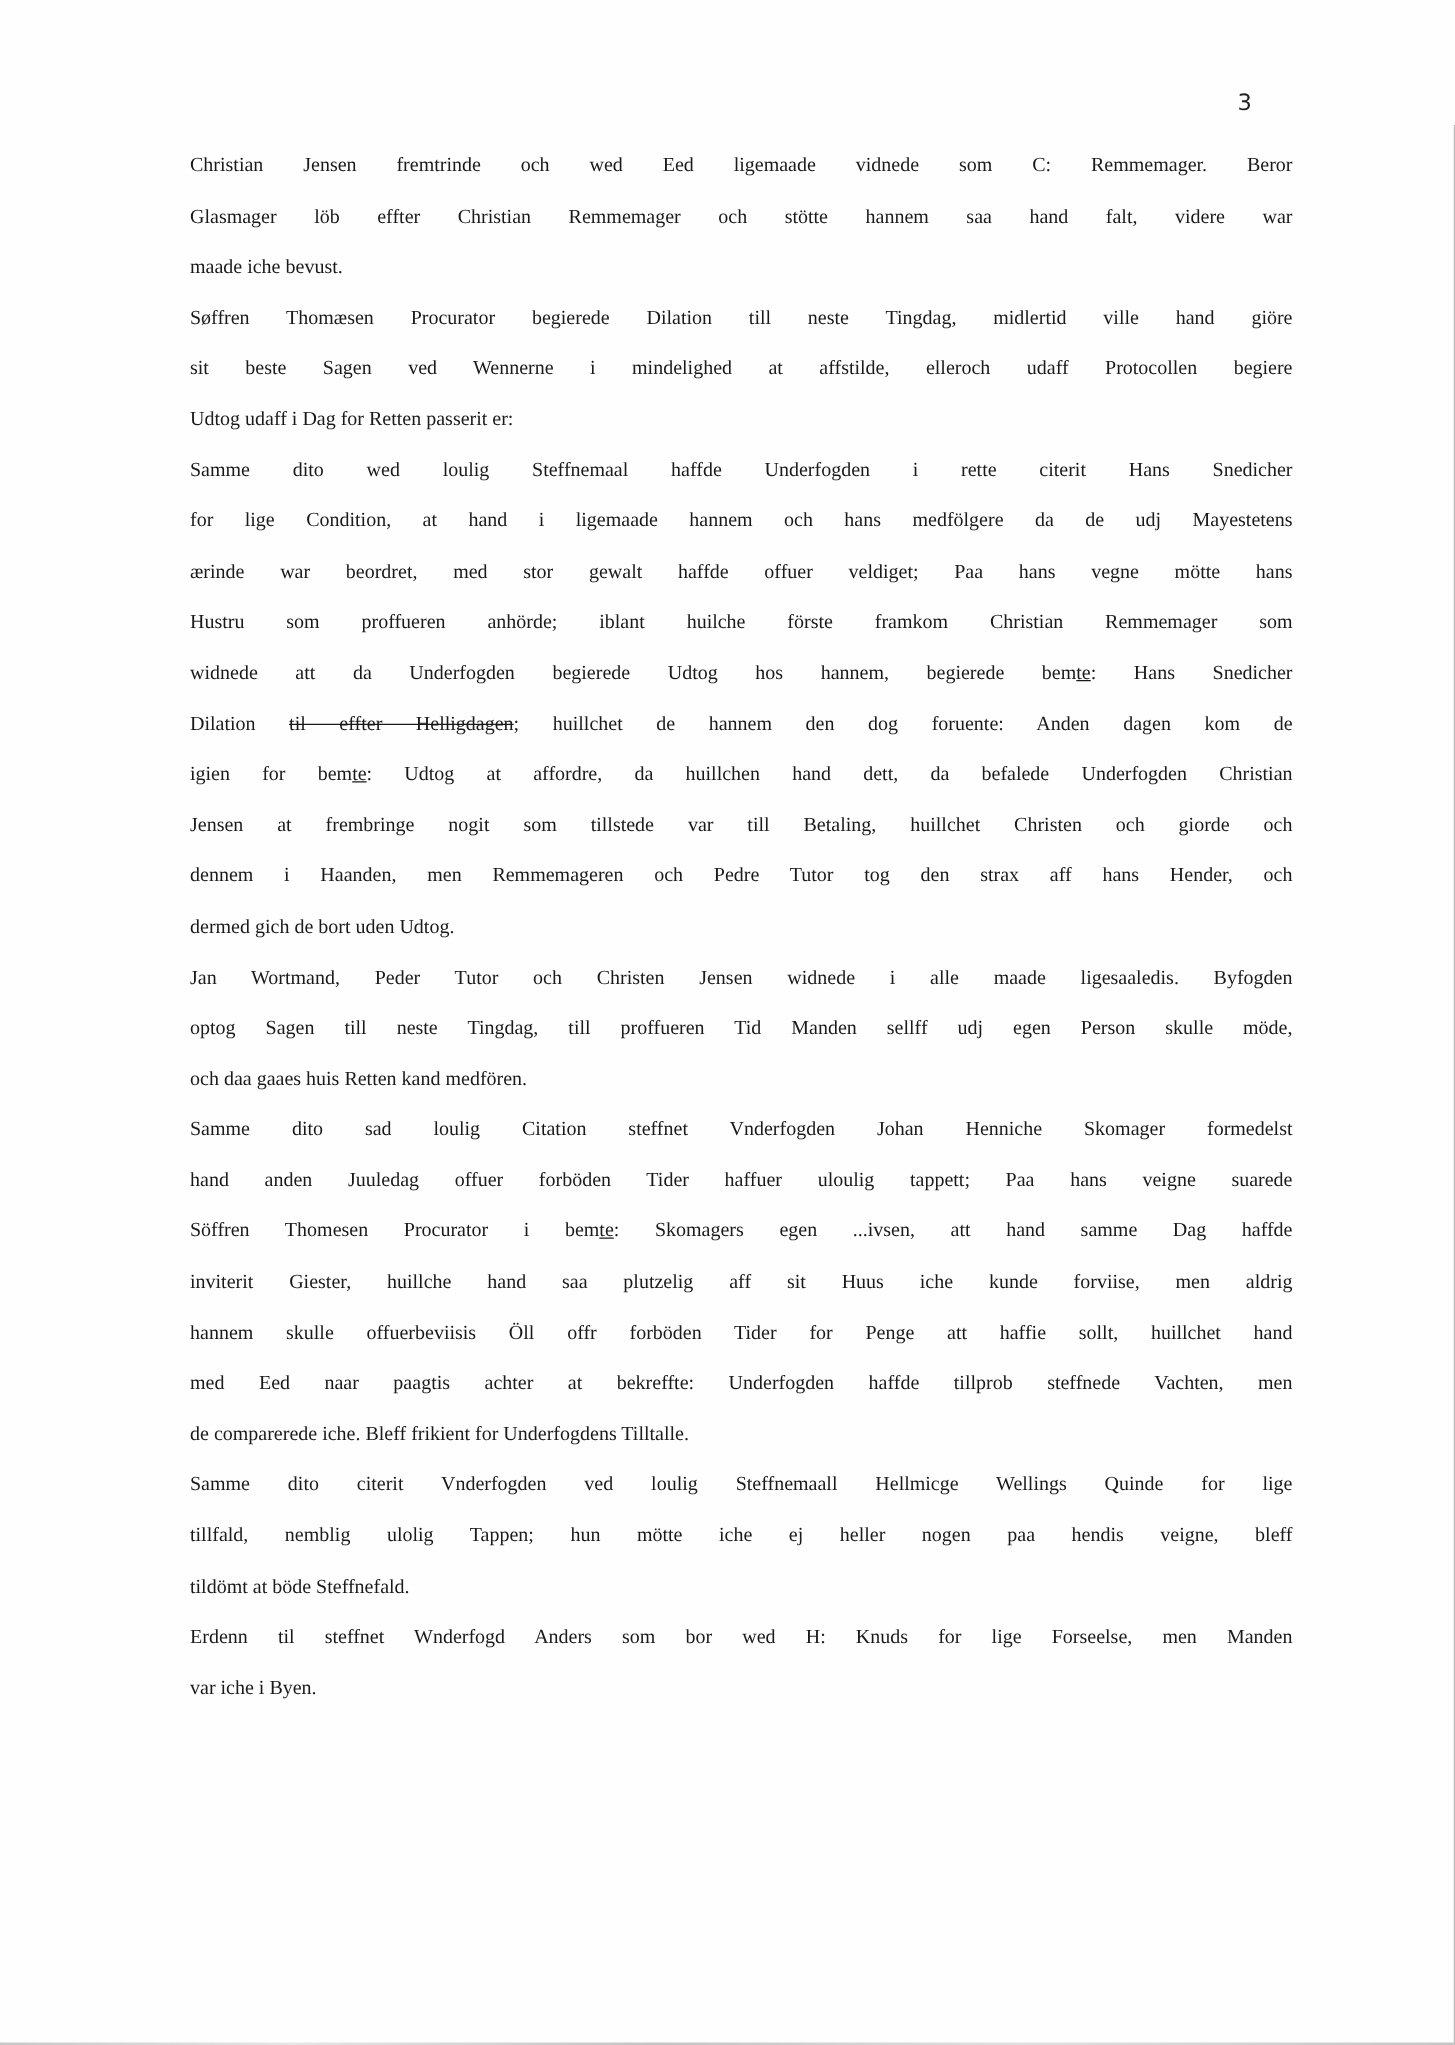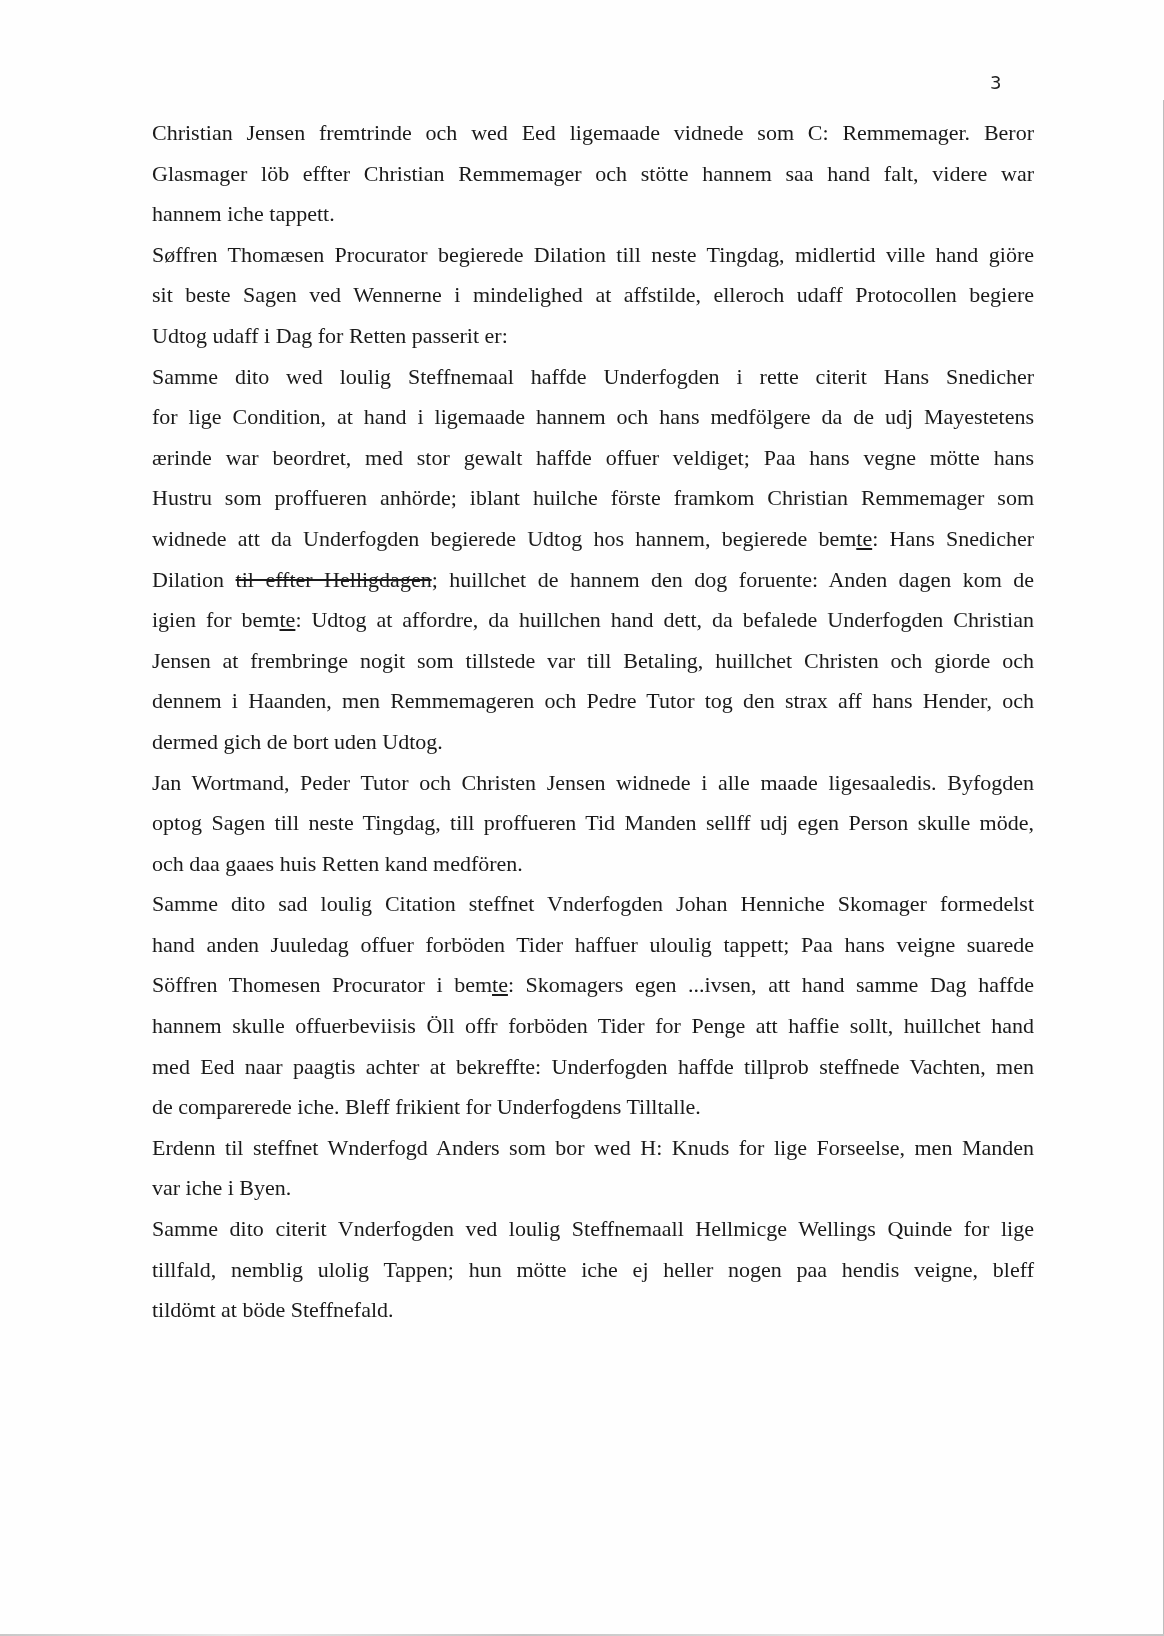--- a/index.html
+++ b/index.html
@@ -45,21 +45,21 @@
     top: 72px;
     font-family: "DejaVu Sans", sans-serif;
     font-size: 18px;
     color: #222;
   }
   .body-text {
     position: absolute;
     left: 152px;
     top: 113px;
     width: 882px;
-    font-size: 22px;
+    font-size: 16px;
     line-height: 40.6px;
     text-align: justify;
   }
   .para {
     margin: 0;
   }
   .line {
     display: block;
     text-align: justify;
     text-align-last: justify;
@@ -83,21 +83,21 @@
 <div class="page">
   <div class="edge-right"></div>
   <div class="edge-bottom"></div>
 
   <div class="page-number">3</div>
 
   <div class="body-text" id="body-text">
       <div class="para">
         <span class="line"><span>Christian Jensen fremtrinde och wed Eed ligemaade vidnede som C: Remmemager. Beror</span></span>
         <span class="line"><span>Glasmager löb effter Christian Remmemager och stötte hannem saa hand falt, videre war</span></span>
-        <span class="line last"><span>hannem iche tappett.</span></span>
+        <span class="line last"><span>maade iche bevust.</span></span>
       </div>
       <div class="para">
         <span class="line"><span>Søffren Thomæsen Procurator begierede Dilation till neste Tingdag, midlertid ville hand giöre</span></span>
         <span class="line"><span>sit beste Sagen ved Wennerne i mindelighed at affstilde, elleroch udaff Protocollen begiere</span></span>
         <span class="line last"><span>Udtog udaff i Dag for Retten passerit er:</span></span>
       </div>
       <div class="para">
         <span class="line"><span>Samme dito wed loulig Steffnemaal haffde Underfogden i rette citerit Hans Snedicher</span></span>
         <span class="line"><span>for lige Condition, at hand i ligemaade hannem och hans medfölgere da de udj Mayestetens</span></span>
         <span class="line"><span>ærinde war beordret, med stor gewalt haffde offuer veldiget; Paa hans vegne mötte hans</span></span>
@@ -111,27 +111,28 @@
       </div>
       <div class="para">
         <span class="line"><span>Jan Wortmand, Peder Tutor och Christen Jensen widnede i alle maade ligesaaledis. Byfogden</span></span>
         <span class="line"><span>optog Sagen till neste Tingdag, till proffueren Tid Manden sellff udj egen Person skulle möde,</span></span>
         <span class="line last"><span>och daa gaaes huis Retten kand medfören.</span></span>
       </div>
       <div class="para">
         <span class="line"><span>Samme dito sad loulig Citation steffnet Vnderfogden Johan Henniche Skomager formedelst</span></span>
         <span class="line"><span>hand anden Juuledag offuer forböden Tider haffuer uloulig tappett; Paa hans veigne suarede</span></span>
         <span class="line"><span>Söffren Thomesen Procurator i bem</span><span class="abbr-ul">te</span><span>: Skomagers egen ...ivsen, att hand samme Dag haffde</span></span>
+        <span class="line"><span>inviterit Giester, huillche hand saa plutzelig aff sit Huus iche kunde forviise, men aldrig</span></span>
         <span class="line"><span>hannem skulle offuerbeviisis Öll offr forböden Tider for Penge att haffie sollt, huillchet hand</span></span>
         <span class="line"><span>med Eed naar paagtis achter at bekreffte: Underfogden haffde tillprob steffnede Vachten, men</span></span>
         <span class="line last"><span>de comparerede iche. Bleff frikient for Underfogdens Tilltalle.</span></span>
-      </div>
-      <div class="para">
-        <span class="line"><span>Erdenn til steffnet Wnderfogd Anders som bor wed H: Knuds for lige Forseelse, men Manden</span></span>
-        <span class="line last"><span>var iche i Byen.</span></span>
       </div>
       <div class="para">
         <span class="line"><span>Samme dito citerit Vnderfogden ved loulig Steffnemaall Hellmicge Wellings Quinde for lige</span></span>
         <span class="line"><span>tillfald, nemblig ulolig Tappen; hun mötte iche ej heller nogen paa hendis veigne, bleff</span></span>
         <span class="line last"><span>tildömt at böde Steffnefald.</span></span>
       </div>
+      <div class="para">
+        <span class="line"><span>Erdenn til steffnet Wnderfogd Anders som bor wed H: Knuds for lige Forseelse, men Manden</span></span>
+        <span class="line last"><span>var iche i Byen.</span></span>
+      </div>
     </div>
 </div>
 
 </body></html>

